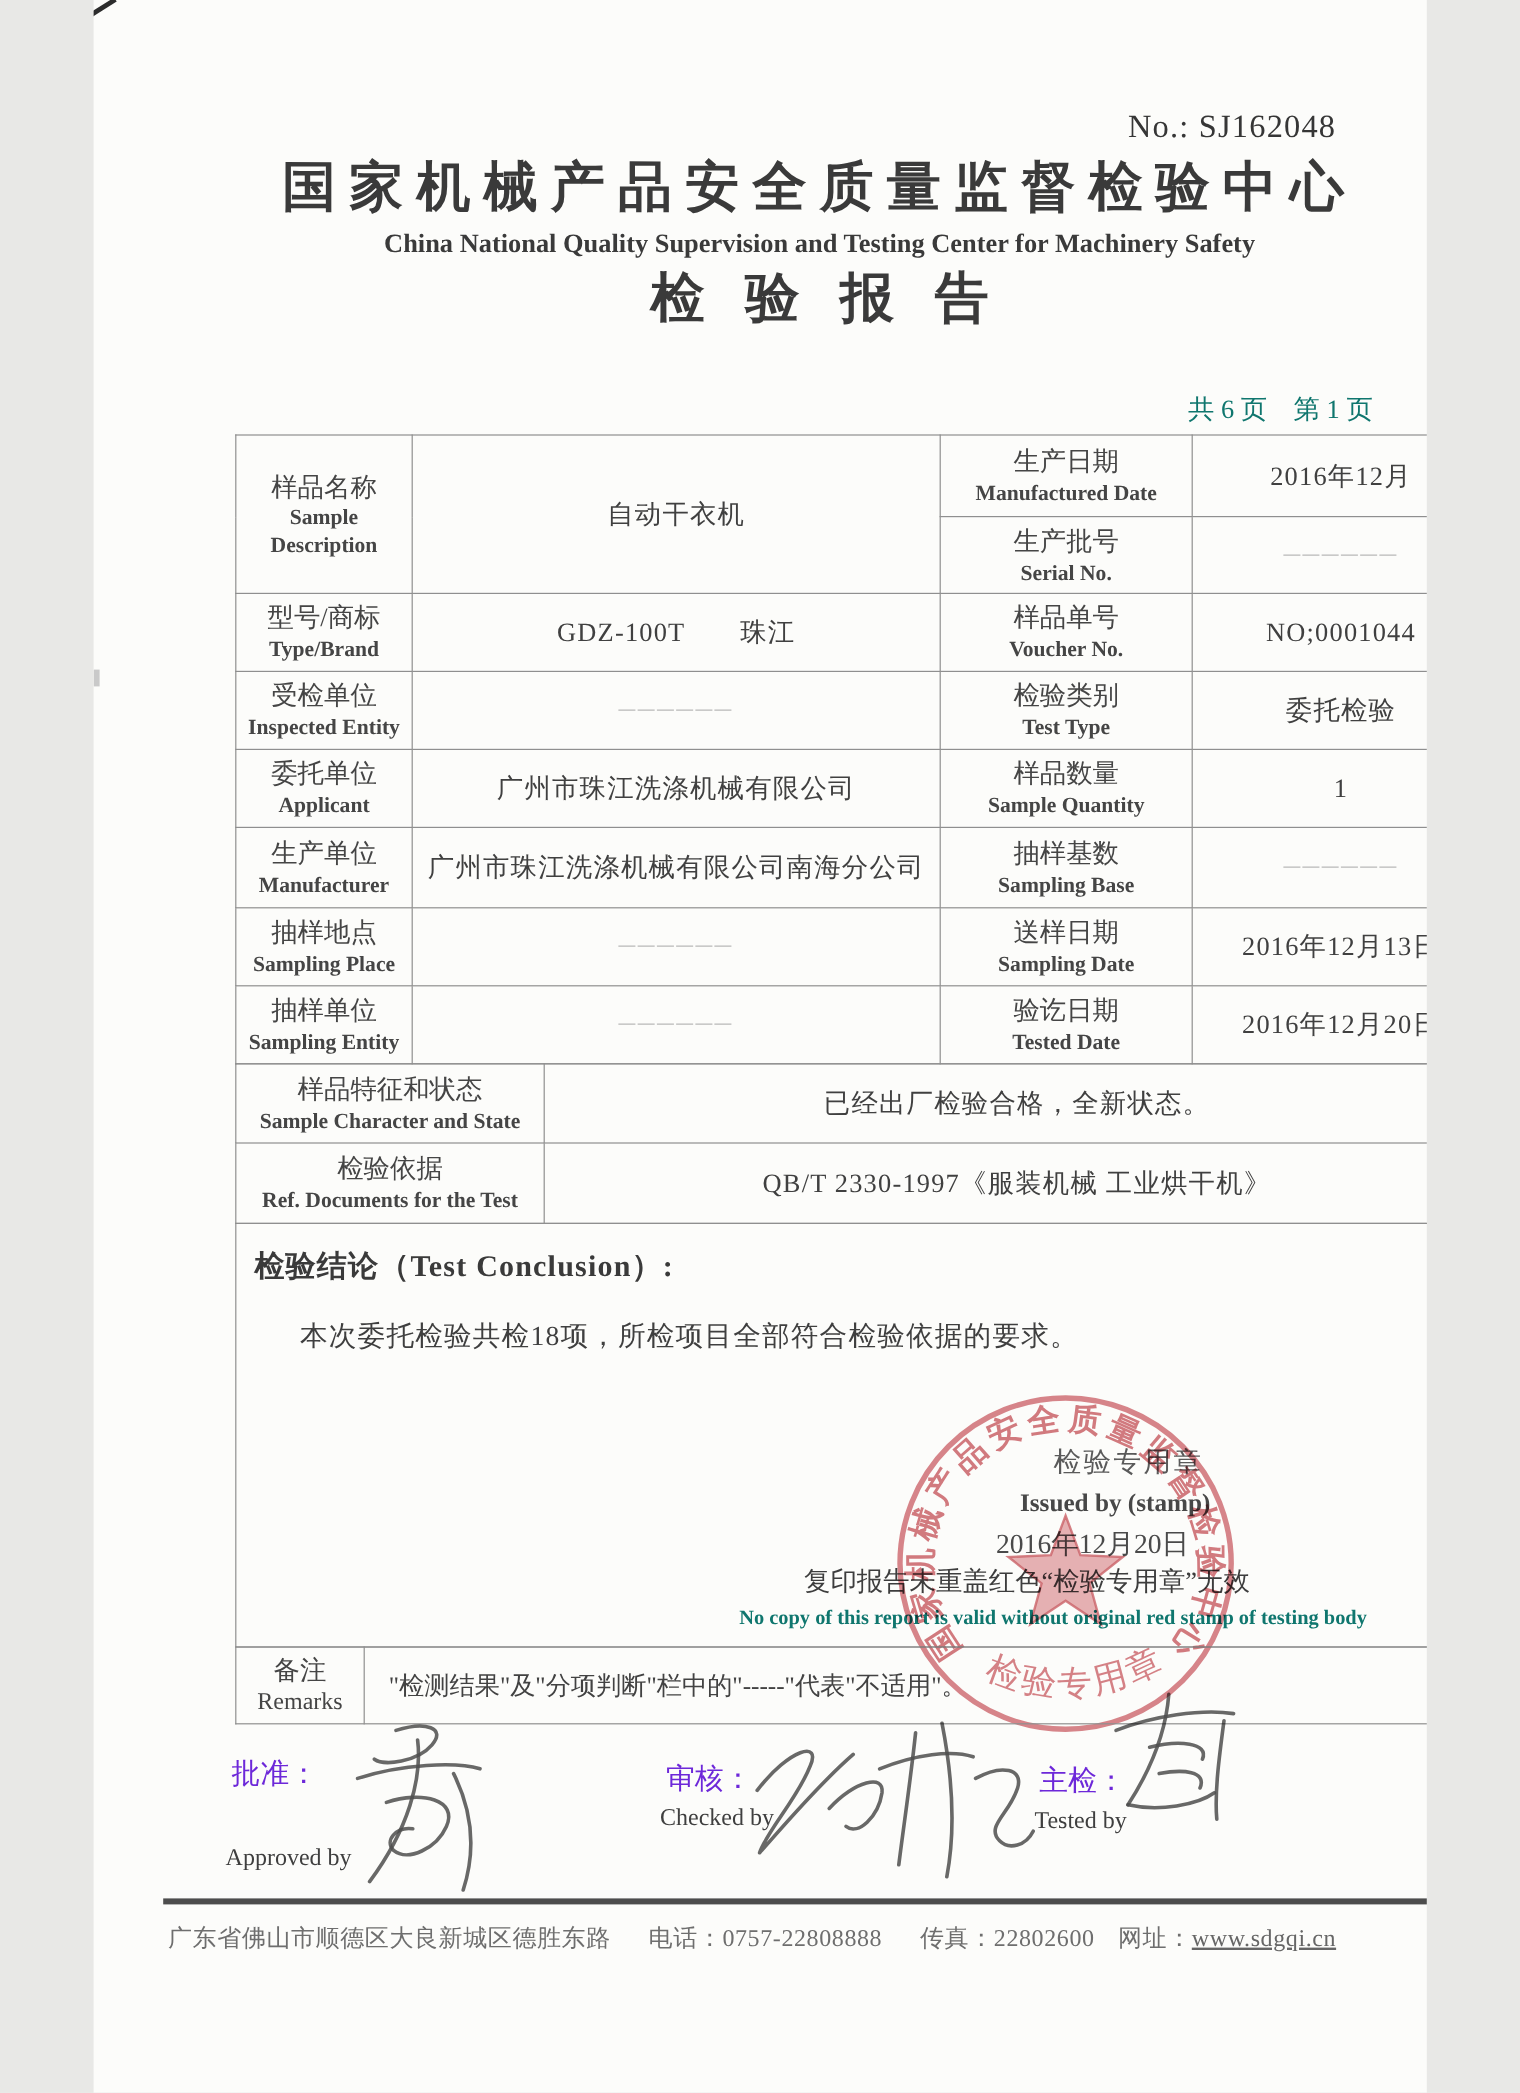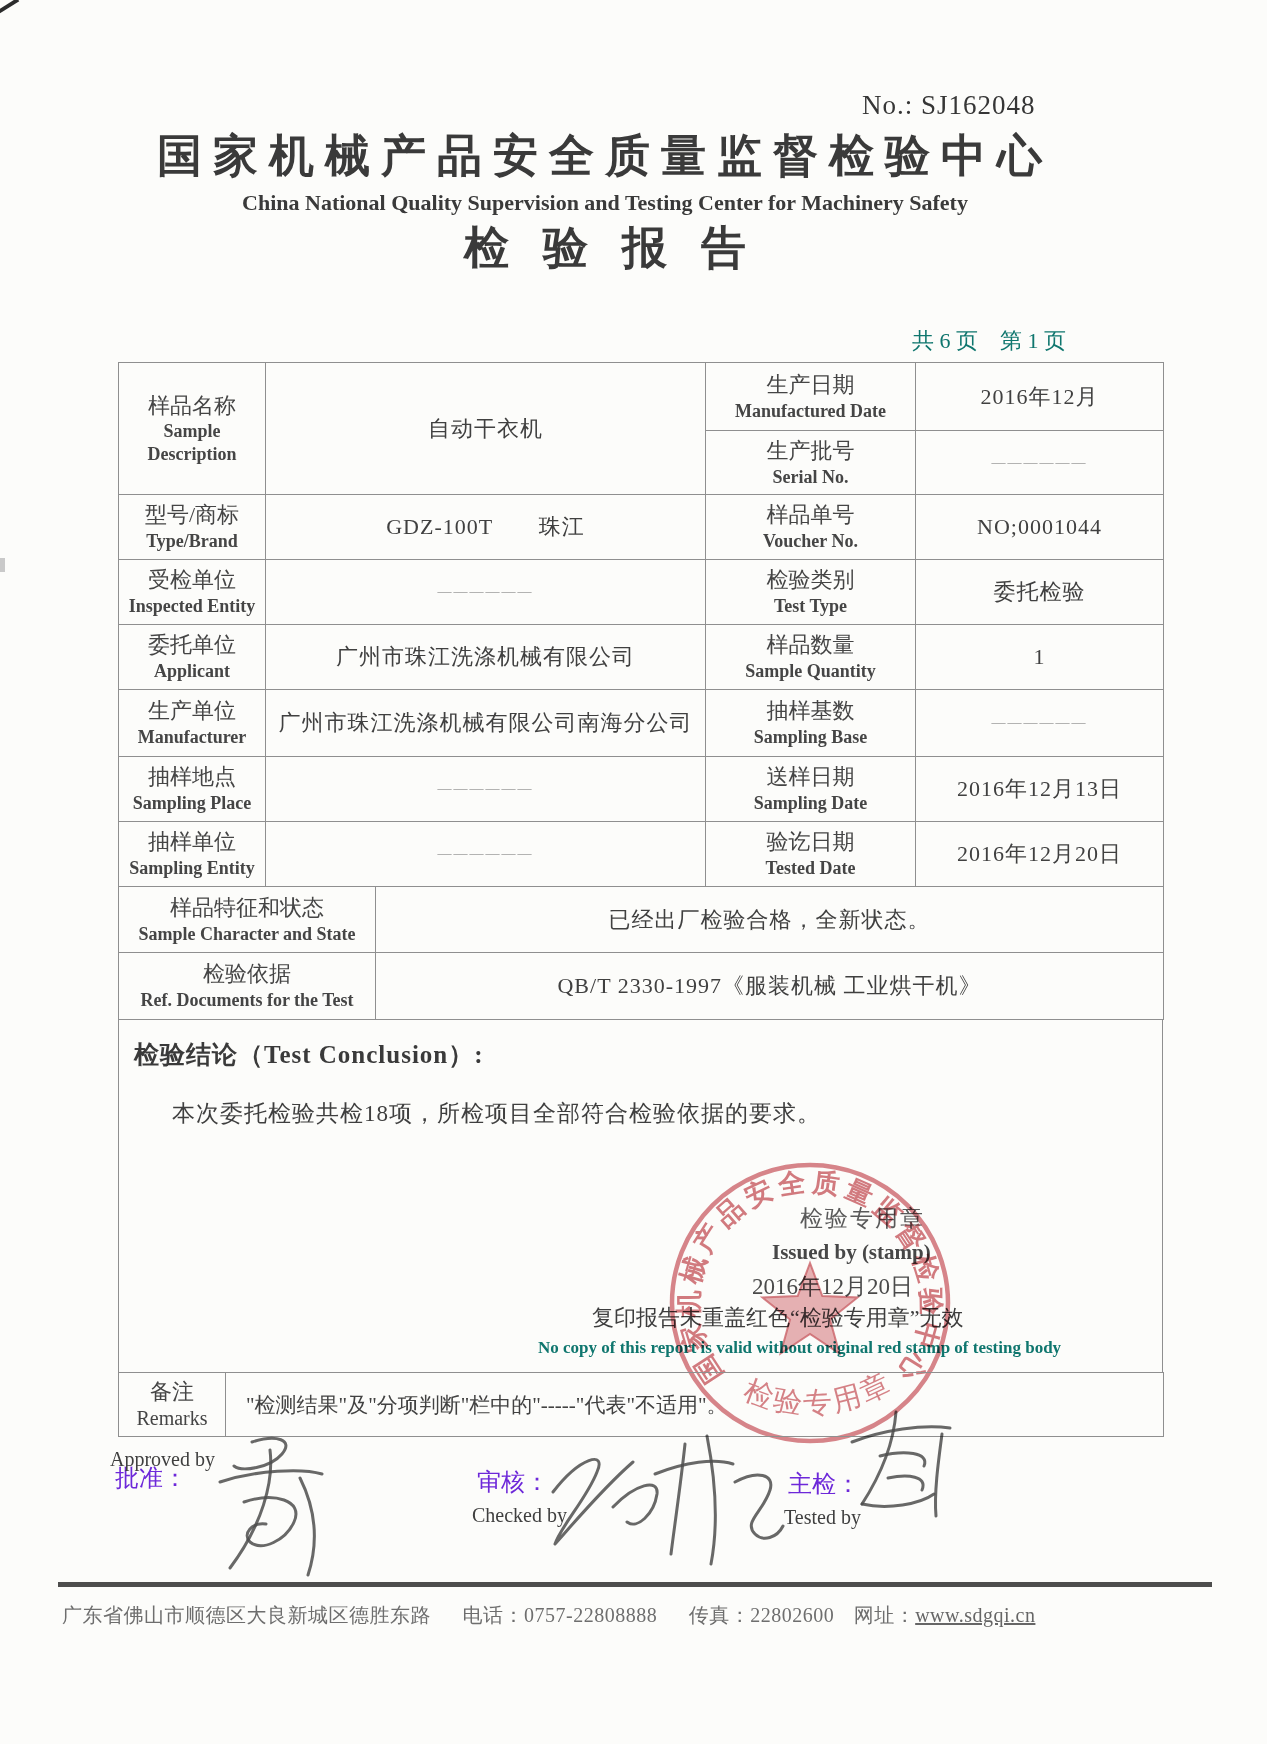--- a/index.html
+++ b/index.html
@@ -1,18 +1,18 @@
 <!DOCTYPE html>
 <html><head>
 <meta charset="utf-8">
 <style>
   html,body{margin:0;padding:0;background:#e8e8e6;}
   .page{
     position:relative;
-    width:1267px;height:1744px;
+    width:1111px;height:1744px;
     margin:0 auto;
     background:#fcfcfa;
     font-family:"Liberation Serif","DejaVu Serif",serif;
     color:#3d3d3d;
     overflow:hidden;
   }
   .abs{position:absolute;}
 
   
   .report-no{top:90px;left:862px;font-size:27px;letter-spacing:1px;color:#363636;}
@@ -45,21 +45,21 @@
   .stamp-date{left:752px;top:1271px;width:260px;font-size:23px;color:#4a4a4a;}
   .copy-notice-cn{left:592px;top:1303px;width:490px;font-size:22px;color:#3d3d3d;}
   .copy-notice-en{left:538px;top:1338px;width:540px;font-size:17px;font-weight:bold;color:#0f766e;}
 
   .stamp-svg{left:655px;top:1148px;mix-blend-mode:multiply;opacity:.92;}
 
   
   .sig-label-cn{font-size:24px;color:#6d28d9;}
   .sig-label-en{font-size:20px;color:#3f3f3f;}
   .approve-cn{left:115px;top:1462px;}
-  .approve-en{left:110px;top:1448px;}
+  .approve-en{left:110px;top:1537px;}
   .check-cn{left:477px;top:1466px;}
   .check-en{left:472px;top:1504px;}
   .test-cn{left:788px;top:1468px;}
   .test-en{left:784px;top:1506px;}
   .sig-svg{mix-blend-mode:multiply;}
   .sig1{left:182px;top:1430px;}
   .sig2{left:535px;top:1422px;}
   .sig3{left:838px;top:1404px;}
   .sig-svg path{stroke:#4f4f4f;stroke-width:3;fill:none;stroke-linecap:round;stroke-linejoin:round;opacity:.85;}
 

